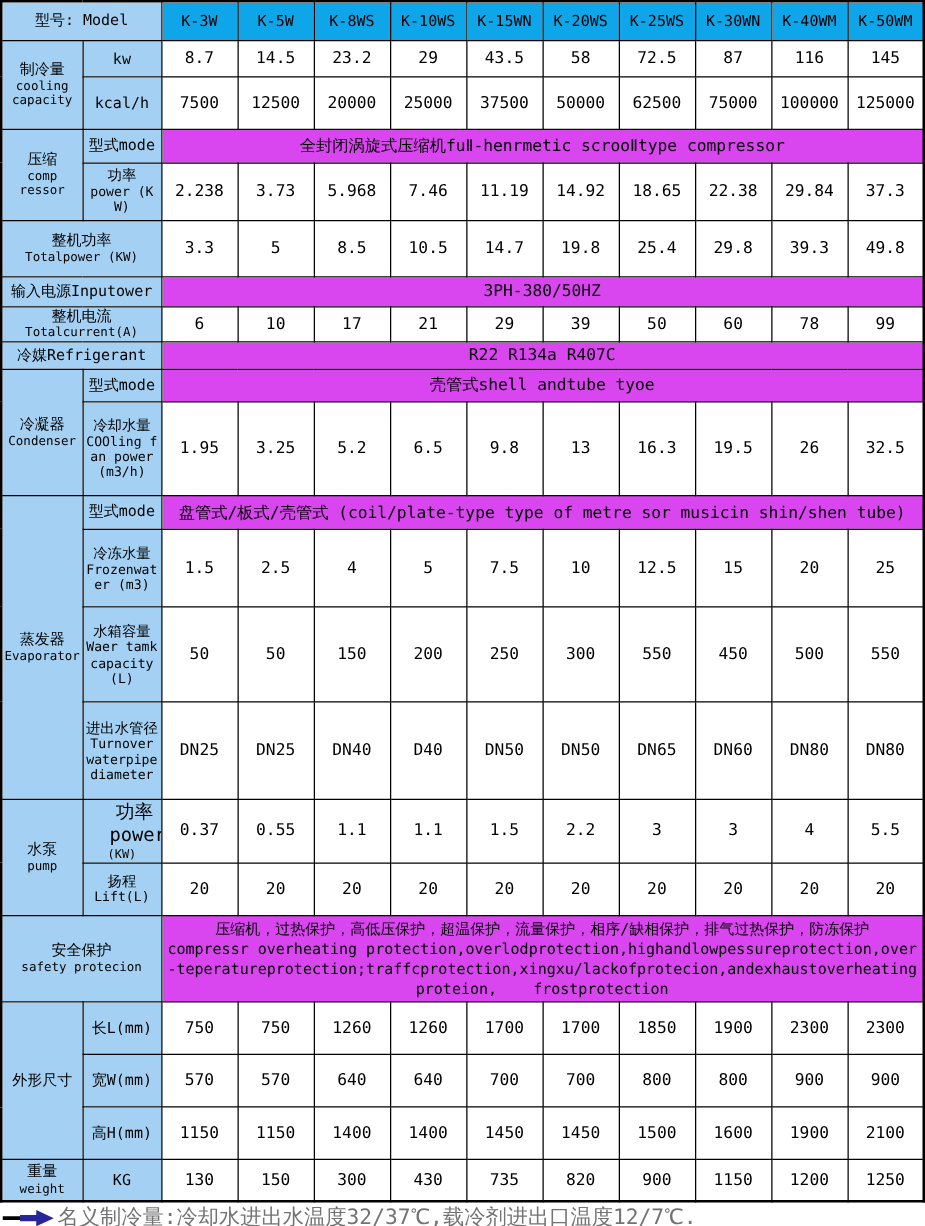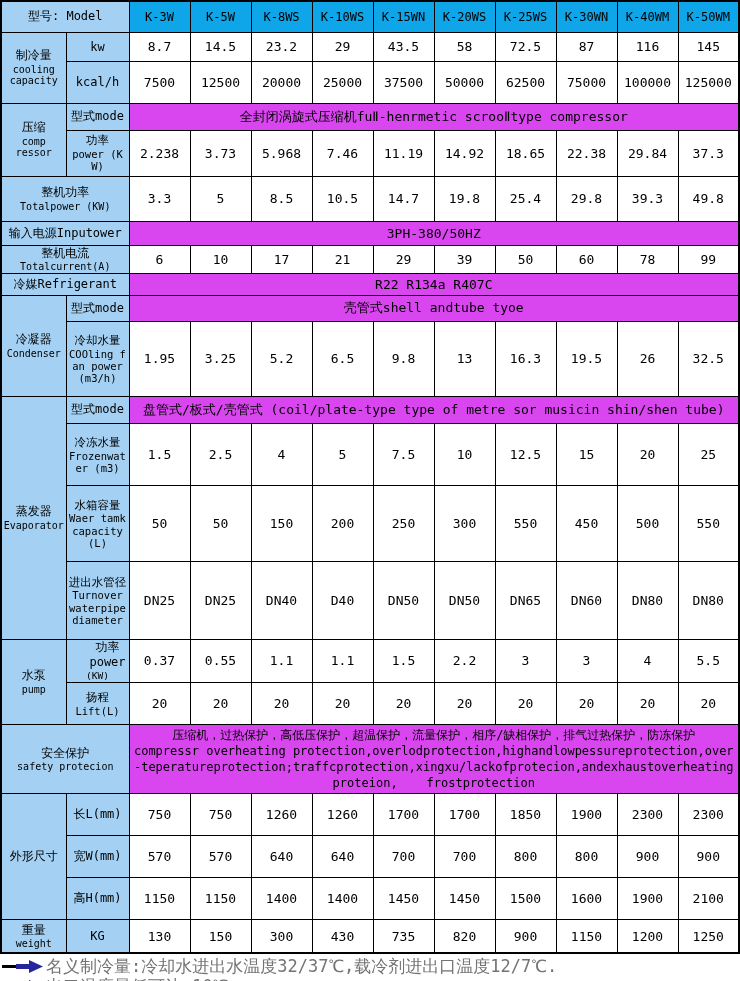--- a/index.html
+++ b/index.html
@@ -8,21 +8,21 @@
   td{border:1px solid #000;text-align:center;vertical-align:middle;padding:0 1px;overflow:hidden;}
   .lbl{background:#a4d1f3;}
   .band{background:#d946ef;font-size:13px;}
   .val{background:#fff;font-size:13px;}
   .mdl{background:#0ea5e9;font-size:12px;}
   .one{font-size:12px;}
   .zh{font-size:12px;line-height:1.3;}
   .en{font-size:10px;line-height:1.15;}
   .sub .zh{font-size:11.5px;}
   .sub .en{font-size:10.5px;word-break:break-all;}
-  .tiny .zh{font-size:12px;margin-left:20px;}
+  .tiny .zh{font-size:15px;margin-left:20px;}
   .tiny .en{font-size:9.5px;}
   .safety-cell{font-size:12px;line-height:1.35;padding:2px 4px;}
   .safety-cell .sf-en{word-break:break-all;white-space:pre-wrap;display:block;}
   .footnotes{padding:3px 0 0 2px;}
   .note{display:flex;align-items:center;height:20px;}
   .note-text{color:#737373;font-size:17px;white-space:nowrap;line-height:1;}
   .arrow{flex:0 0 auto;margin-right:2px;}
 </style>
 </head>
 <body>

